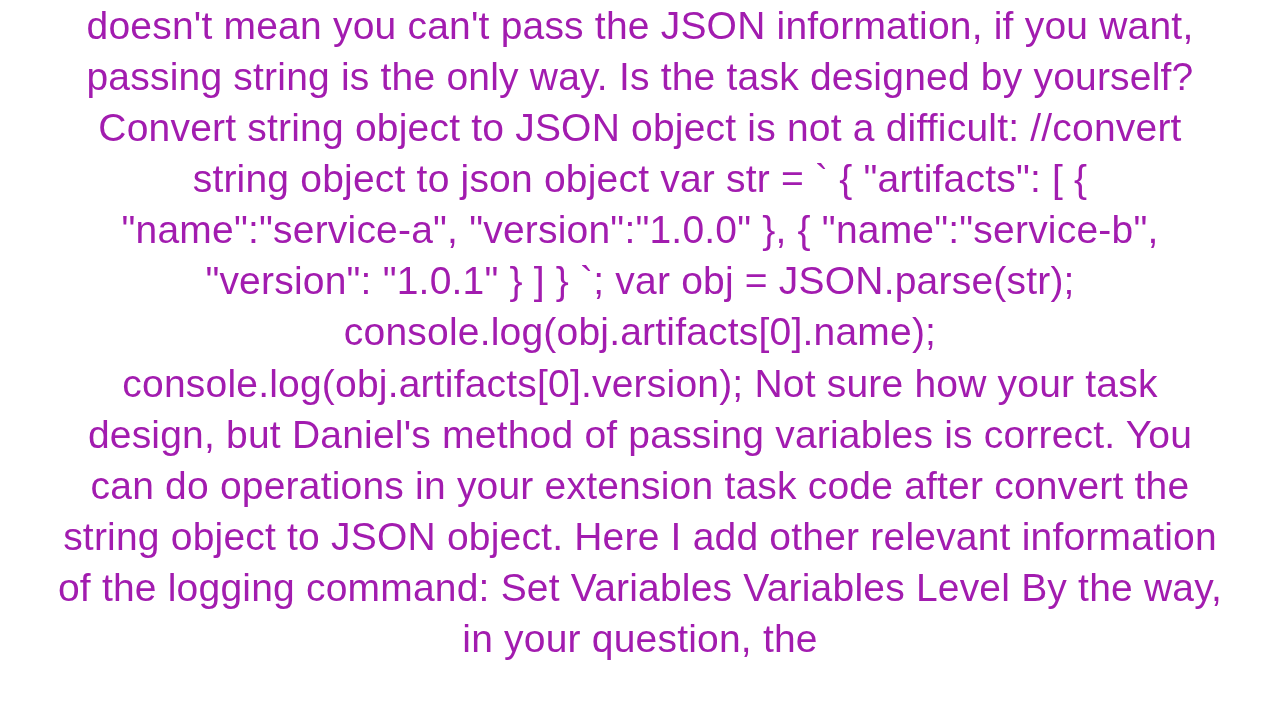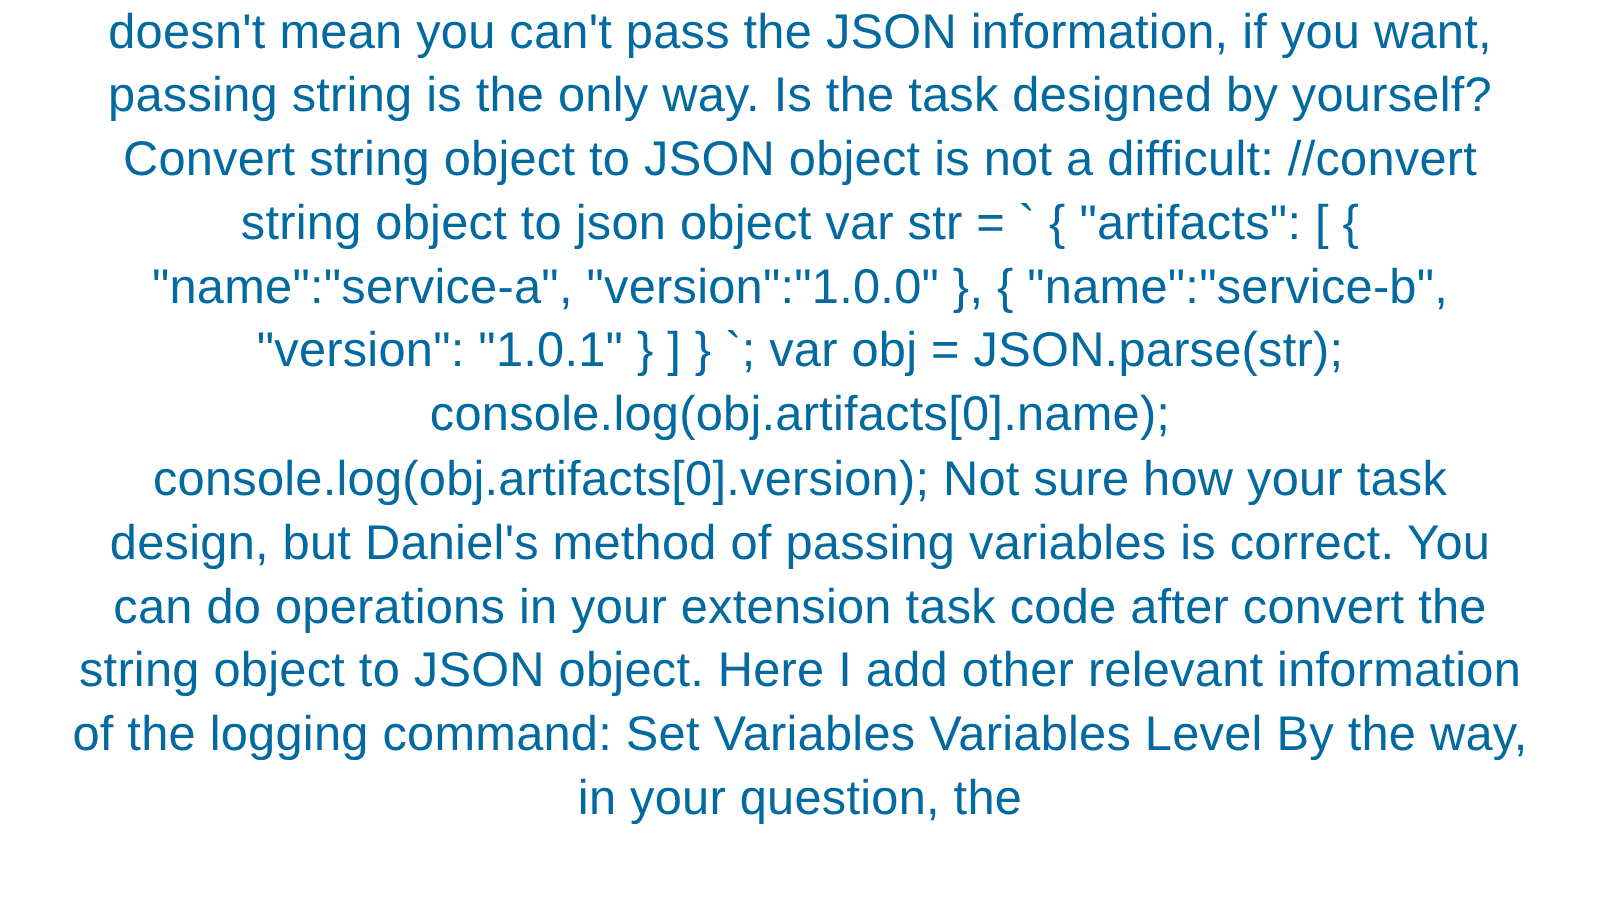--- a/index.html
+++ b/index.html
@@ -13,21 +13,21 @@
       background: #ffffff;
       font-family: Arial, Helvetica, sans-serif;
       overflow: hidden;
     }
     .content {
       width: 100%;
       padding: 0 55px;
       text-align: center;
       font-size: 39px;
       line-height: 1.31;
-      color: #0369a1;
+      color: #a21caf;
       font-weight: 400;
       letter-spacing: 0.2px;
     }
   </style>
 </head>
 <body>
 
 <div class="content">doesn't mean you can't pass the JSON information, if you want, passing string is the only way. Is the task designed by yourself? Convert string object to JSON object is not a difficult: //convert string object to json object  var str = ` { "artifacts": [     {       "name":"service-a",       "version":"1.0.0"     },     {       "name":"service-b",       "version": "1.0.1"     }   ]   } `; var obj = JSON.parse(str); console.log(obj.artifacts[0].name); console.log(obj.artifacts[0].version);  Not sure how your task design, but Daniel's method of passing variables is correct. You can do operations in your extension task code after convert the string object to JSON object. Here I add other relevant information of the logging command: Set Variables Variables Level By the way, in your question, the</div>
 
 </body></html>

